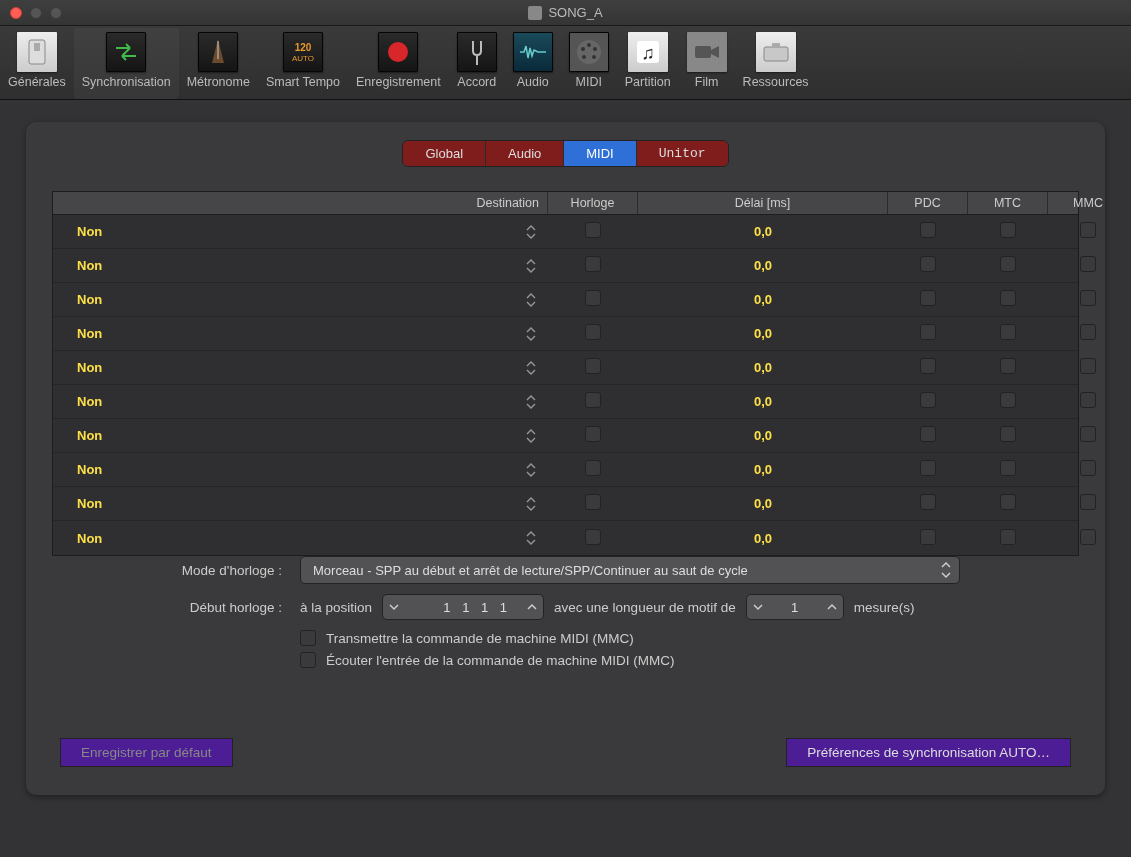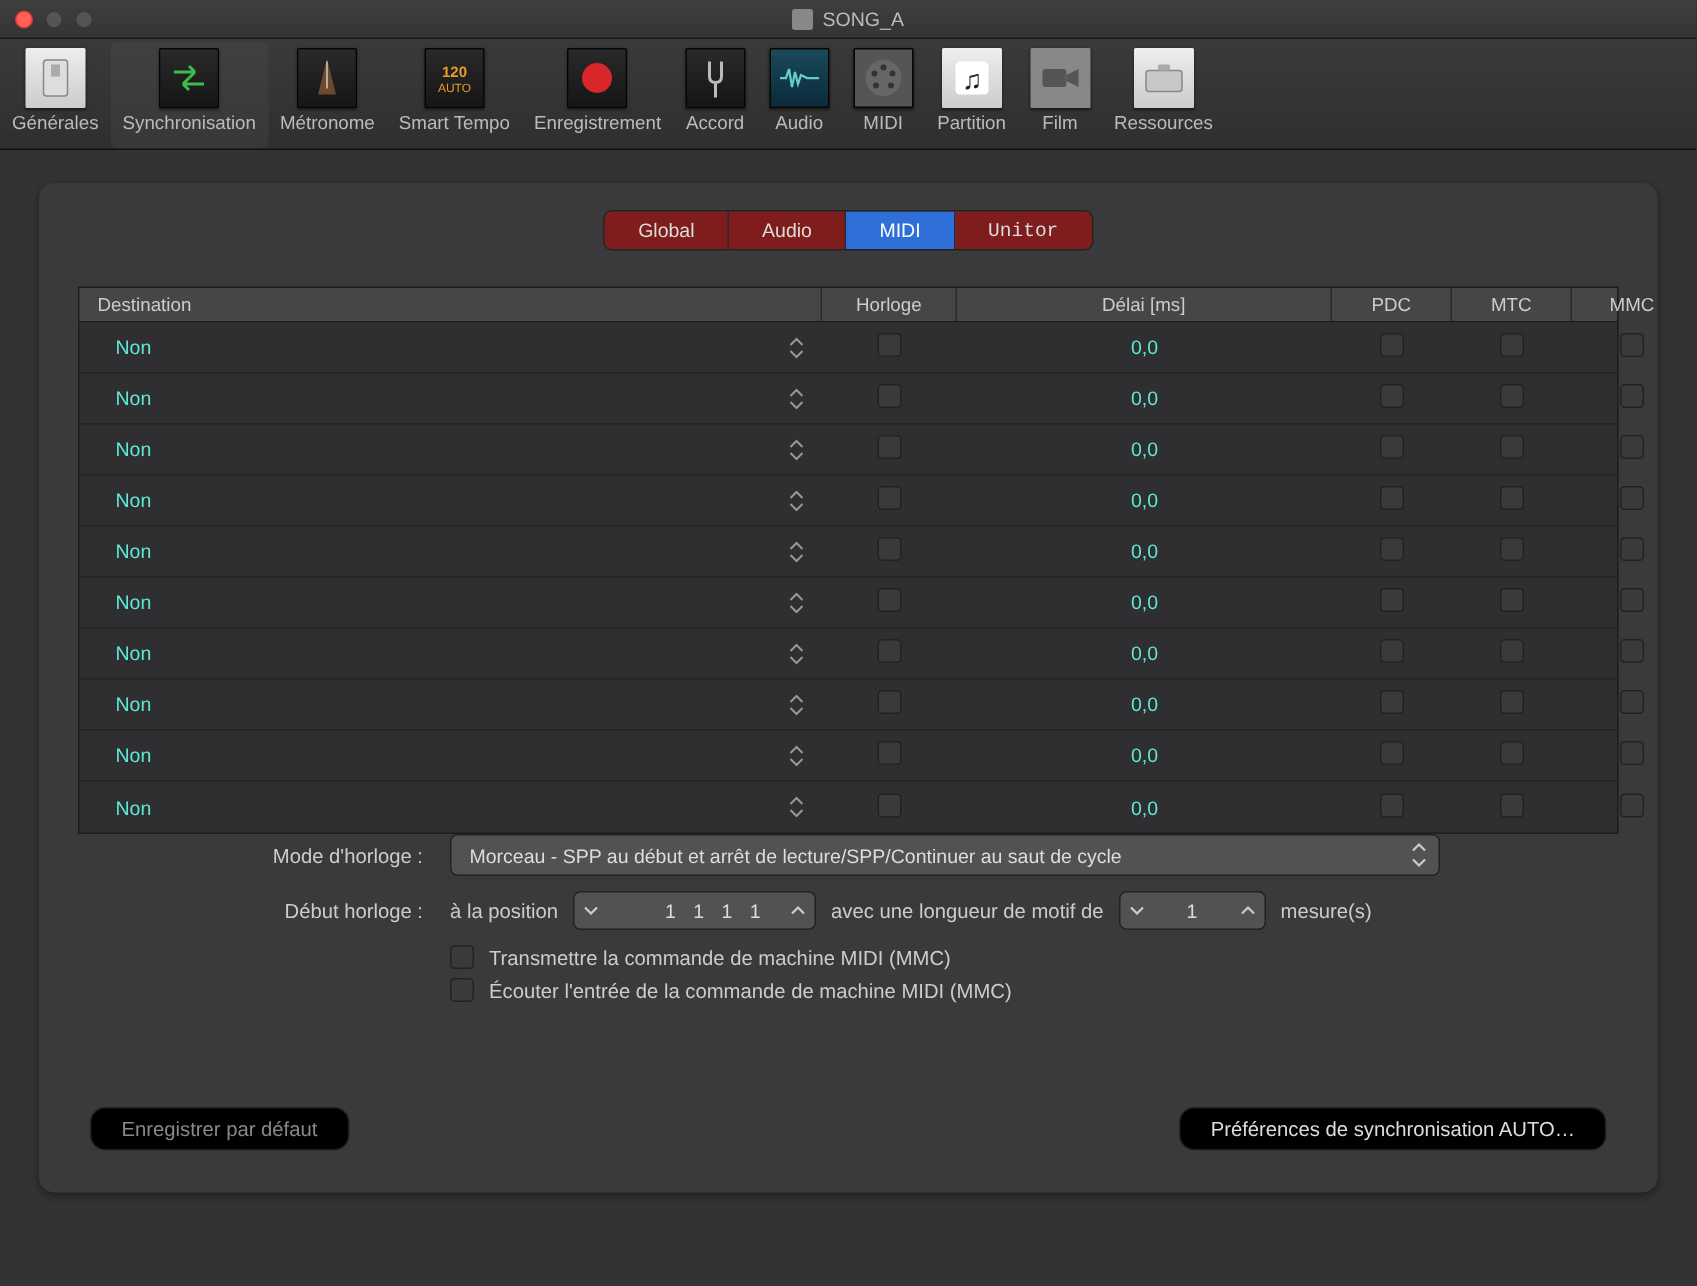--- a/index.html
+++ b/index.html
@@ -74,31 +74,31 @@
   .table-header {
     display:grid;
     grid-template-columns: 495px 90px 250px 80px 80px 80px;
     background:#464648;
     border-bottom:1px solid #1d1d1d;
   }
   .th {
     font-size:12.5px; color:#ccc; padding:4px 8px;
     border-right:1px solid #2a2a2a; text-align:center;
   }
-  .th:first-child{ text-align:left; padding-left:12px;}
+  .th:first-child{ text-align:right; padding-left:12px;}
   .th:last-child{ border-right:none;}
   .table-row {
     display:grid;
     grid-template-columns: 495px 90px 250px 80px 80px 80px;
     height:34px;
     align-items:center;
     border-bottom:1px solid #252527;
   }
   .table-row:last-child{border-bottom:none;}
-  .td { padding:0 8px; text-align:center; color:#5eead4; position:relative;}
+  .td { padding:0 8px; text-align:center; color:#fde047; position:relative;font-weight:bold;}
   .td.dest { text-align:left; padding-left:24px; display:flex; align-items:center; justify-content:space-between;}
   .spinner {
     width:18px; display:flex; flex-direction:column; align-items:center; gap:0;
     color:#888;
   }
   .spinner svg{display:block;}
   .chk {
     display:inline-block; width:16px; height:16px; border-radius:3px;
     background:#3a3a3c; border:1px solid #222;
   }
@@ -114,21 +114,21 @@
   .select-wide .arrows{ position:absolute; right:8px; top:4px; color:#bbb;}
   .num-stepper{
     display:flex; align-items:center; background:#525255; border:1px solid #222;
     border-radius:5px; height:26px; color:#ddd;
   }
   .num-stepper .carets{ width:22px; display:flex; align-items:center; justify-content:center; color:#ccc; cursor:pointer;}
   .num-stepper .val{ padding:0 10px; font-variant-numeric: tabular-nums;}
   .chk-row{display:flex; align-items:center; gap:10px; margin-bottom:6px; margin-left:240px;}
   .footer-buttons{ display:flex; justify-content:space-between; margin-top:70px;}
   .btn{
-    background:#000000; border:1px solid #222; border-radius:10px; color:#ddd;
+    background:#4c1d95; border:1px solid #222; border-radius:0; color:#ddd;
     padding:6px 20px; font-size:13.5px; cursor:pointer;
   }
   .btn.disabled{ color:#888;}
 </style>
 </head>
 <body>
 
 <div class="titlebar">
   <div class="traffic">
     <span class="dot red"></span>

